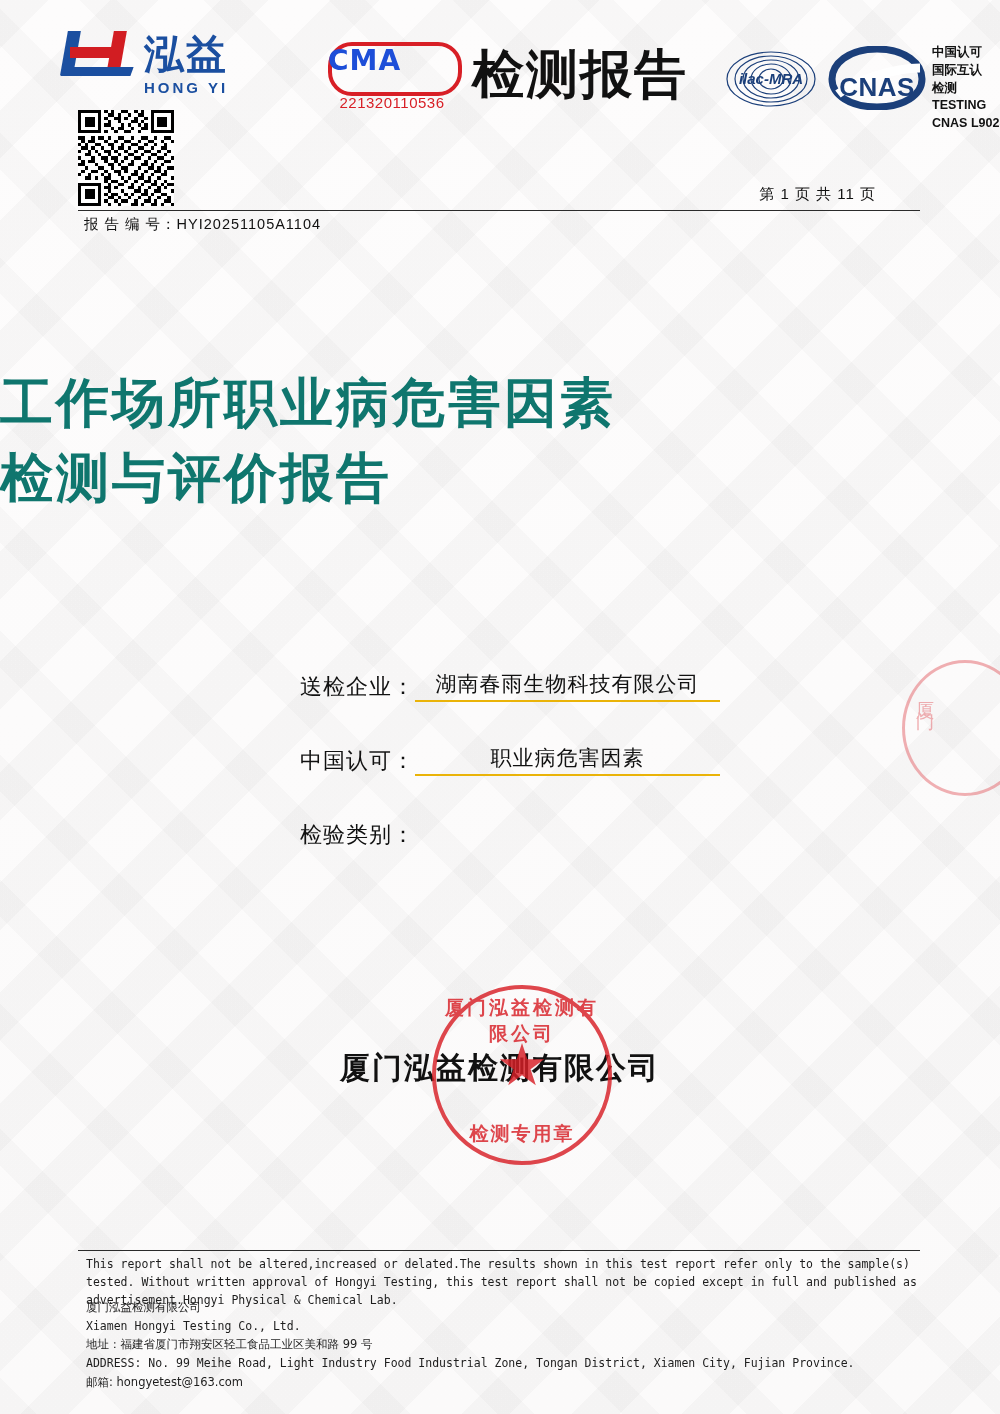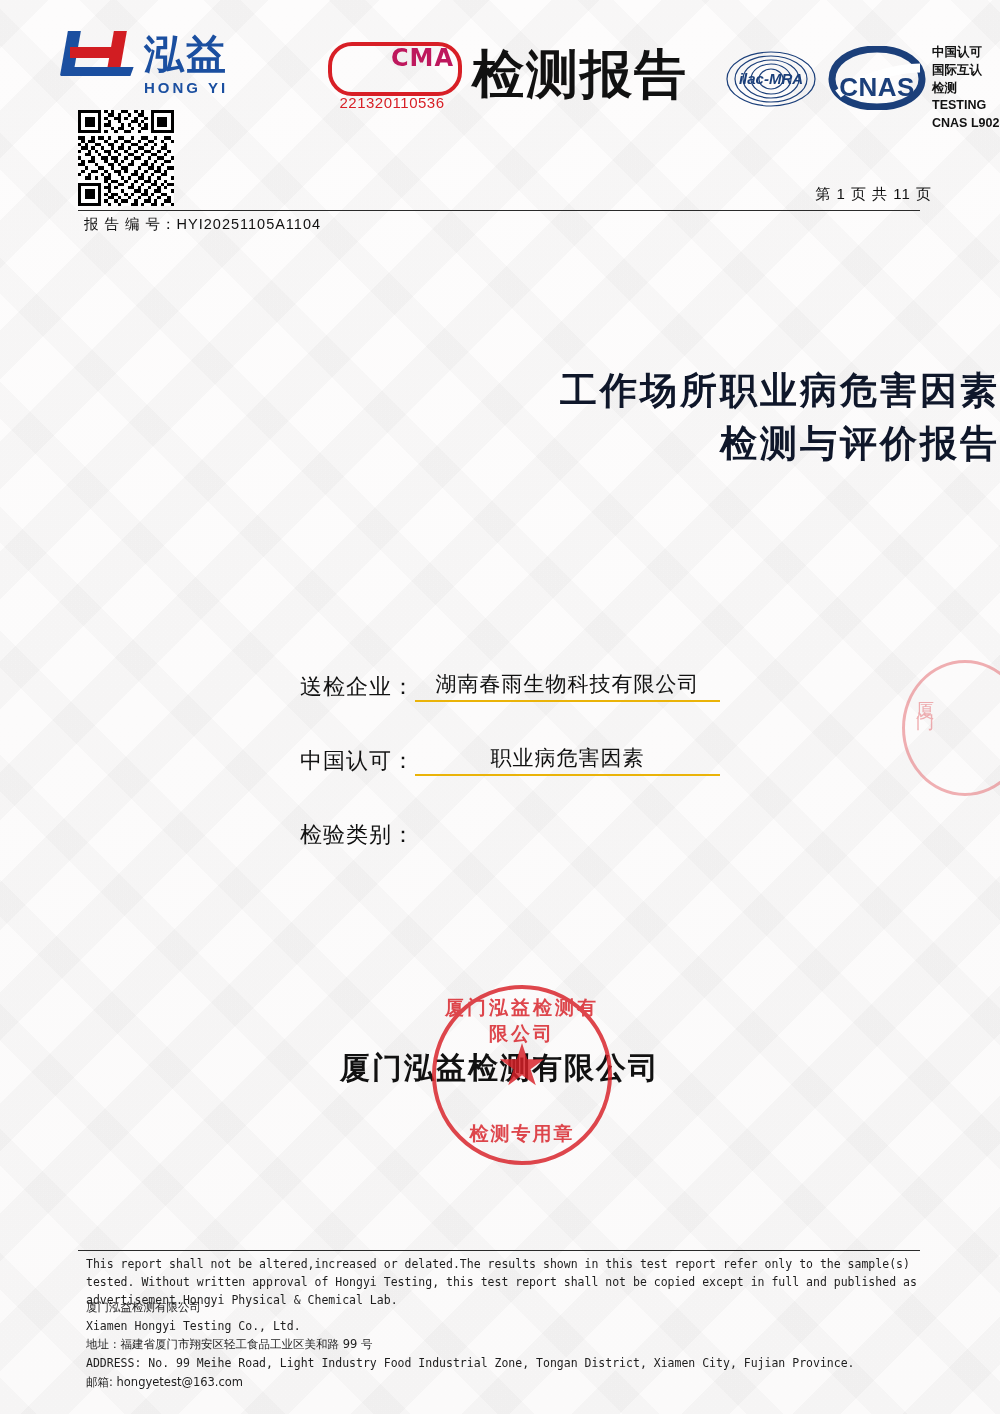--- a/index.html
+++ b/index.html
@@ -43,22 +43,22 @@
     position:absolute;left:84px;top:52px;font-size:15px;font-weight:bold;color:#1b4fa0;
     letter-spacing:3px;
   }
   
   .cma{position:absolute;left:268px;top:20px;width:130px;height:50px;}
   .cma .ring{
     position:absolute;left:0;top:0;width:126px;height:46px;
     border:4px solid #d81f26;border-radius:24px;
   }
   .cma .txt{
-    position:absolute;left:0;top:2px;width:126px;text-align:right;
-    font-size:24px;font-weight:bold;color:#be185d;letter-spacing:1px;
+    position:absolute;left:0;top:2px;width:126px;text-align:left;
+    font-size:28px;font-weight:bold;color:#1d4ed8;letter-spacing:1px;
     font-family:"DejaVu Sans",sans-serif;
   }
   .cma .code{
     position:absolute;left:-6px;top:52px;width:140px;text-align:center;
     font-size:15px;color:#d81f26;letter-spacing:0.5px;
   }
   
   .rpt-title{
     position:absolute;left:412px;top:18px;
     font-size:52px;font-weight:bold;color:#111;letter-spacing:2px;
@@ -79,34 +79,34 @@
     font-size:26px;font-weight:bold;color:#1b3f7a;letter-spacing:0.5px;
   }
   .cnas-text{
     position:absolute;left:872px;top:22px;width:110px;
     font-size:12.5px;line-height:1.42;color:#111;font-weight:bold;
   }
 
   
   .qr{position:absolute;left:78px;top:110px;width:96px;height:96px;}
   .page-no{
-    position:absolute;left:732px;top:185px;width:200px;text-align:right;
+    position:absolute;left:676px;top:185px;width:200px;text-align:right;
     font-size:15px;color:#111;letter-spacing:1px;
   }
   .rule{
     position:absolute;left:78px;top:210px;width:842px;height:1px;background:#2b2b2b;
   }
   .report-no{
     position:absolute;left:84px;top:215px;font-size:14.5px;color:#111;letter-spacing:1px;
   }
 
   
   .main-title{
-    position:absolute;left:0;top:365px;width:1000px;text-align:right;
-    font-size:37px;font-weight:bold;color:#0f172a;line-height:1.42;
+    position:absolute;left:0;top:365px;width:1000px;text-align:left;
+    font-size:53px;font-weight:bold;color:#0f766e;line-height:1.42;
     letter-spacing:3px;font-family:"DejaVu Sans",sans-serif;
   }
 
   
   .fields{position:absolute;left:300px;top:628px;width:420px;}
   .field{display:flex;align-items:flex-end;margin-bottom:28px;height:34px;margin-top:40px;}
   .field .lab{
     font-size:22px;color:#111;letter-spacing:1px;white-space:nowrap;
     font-family:"DejaVu Sans",sans-serif;
   }

